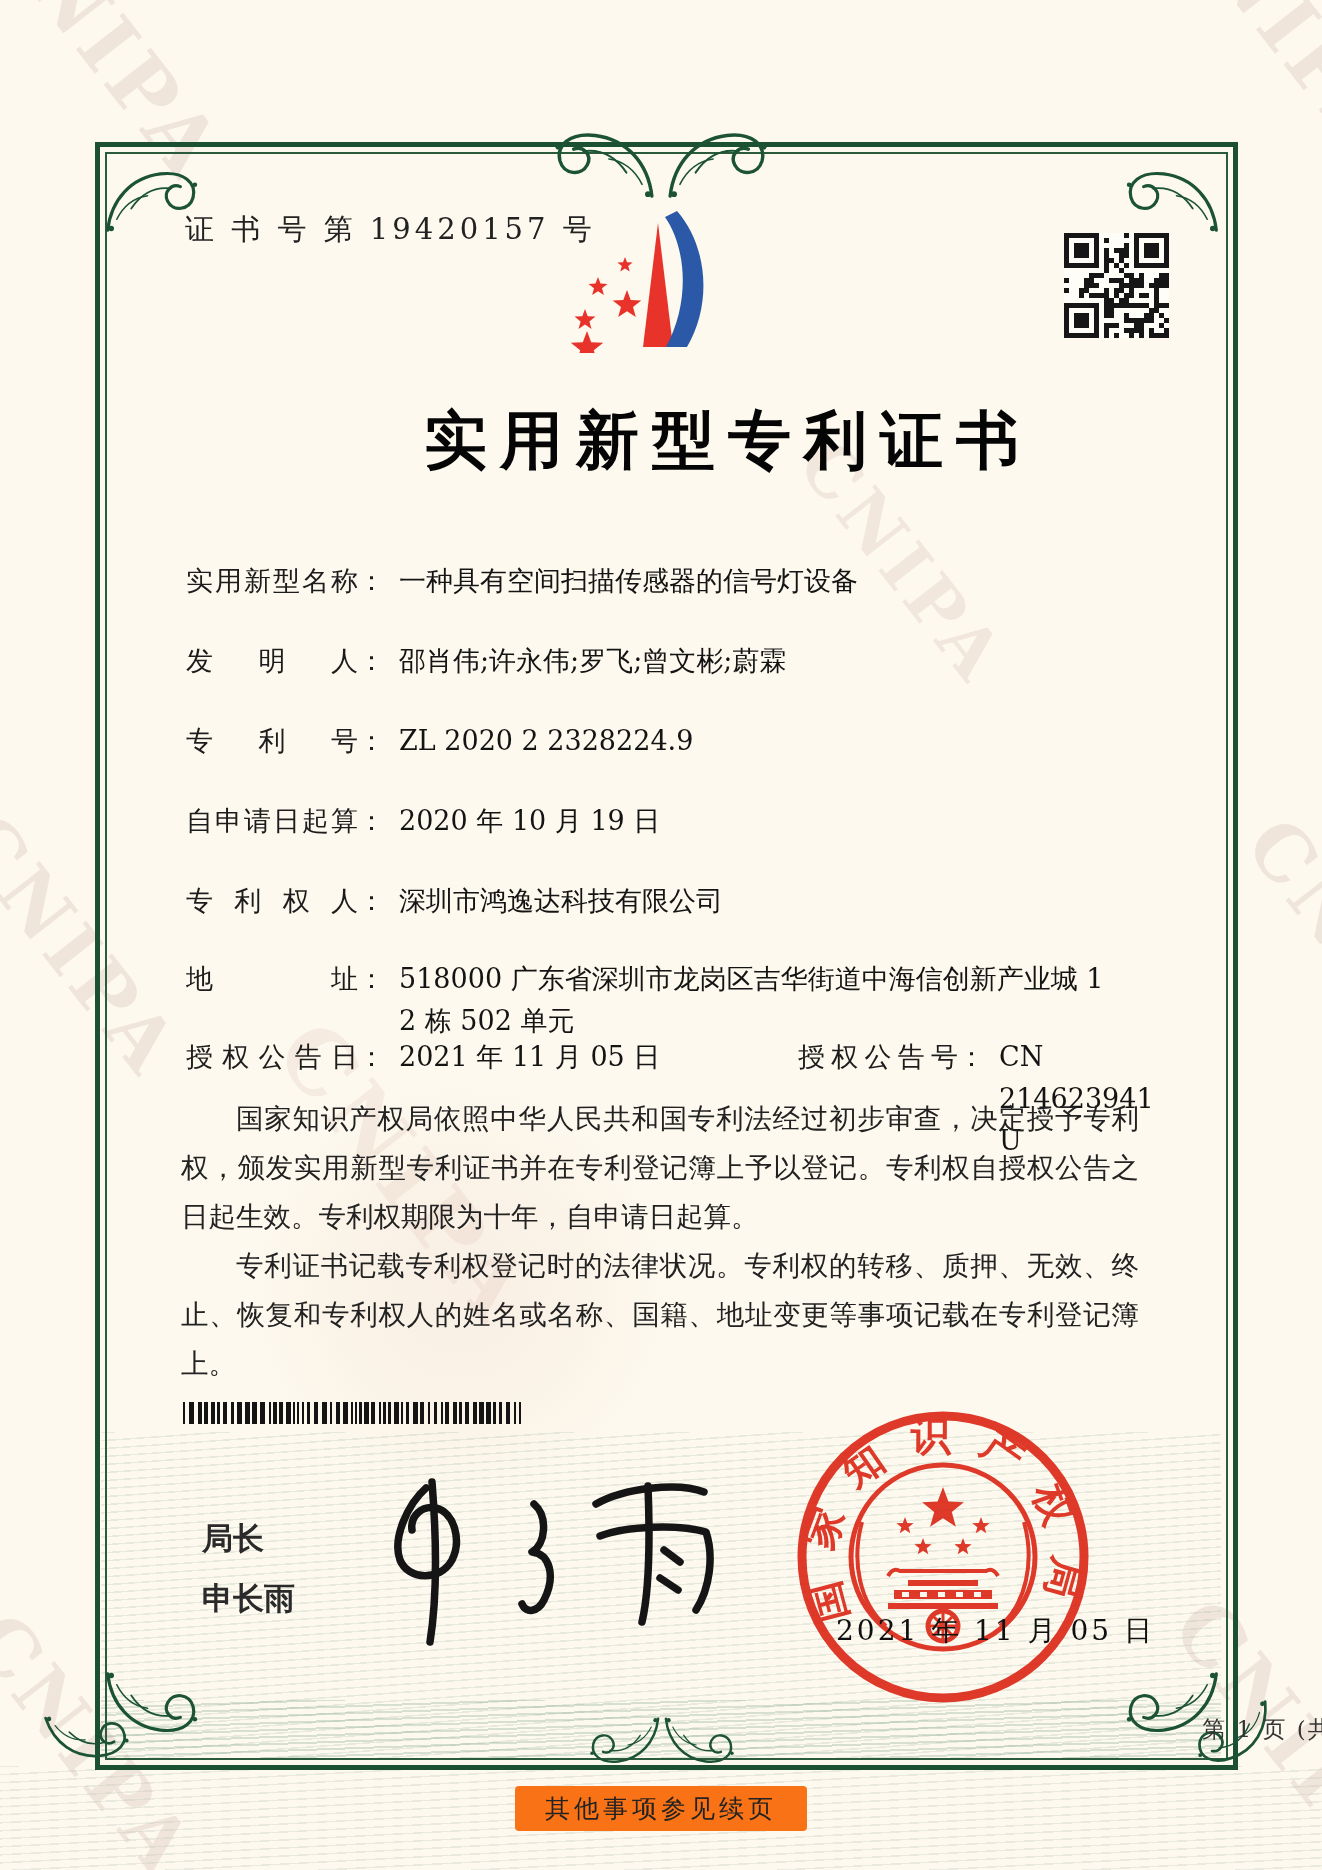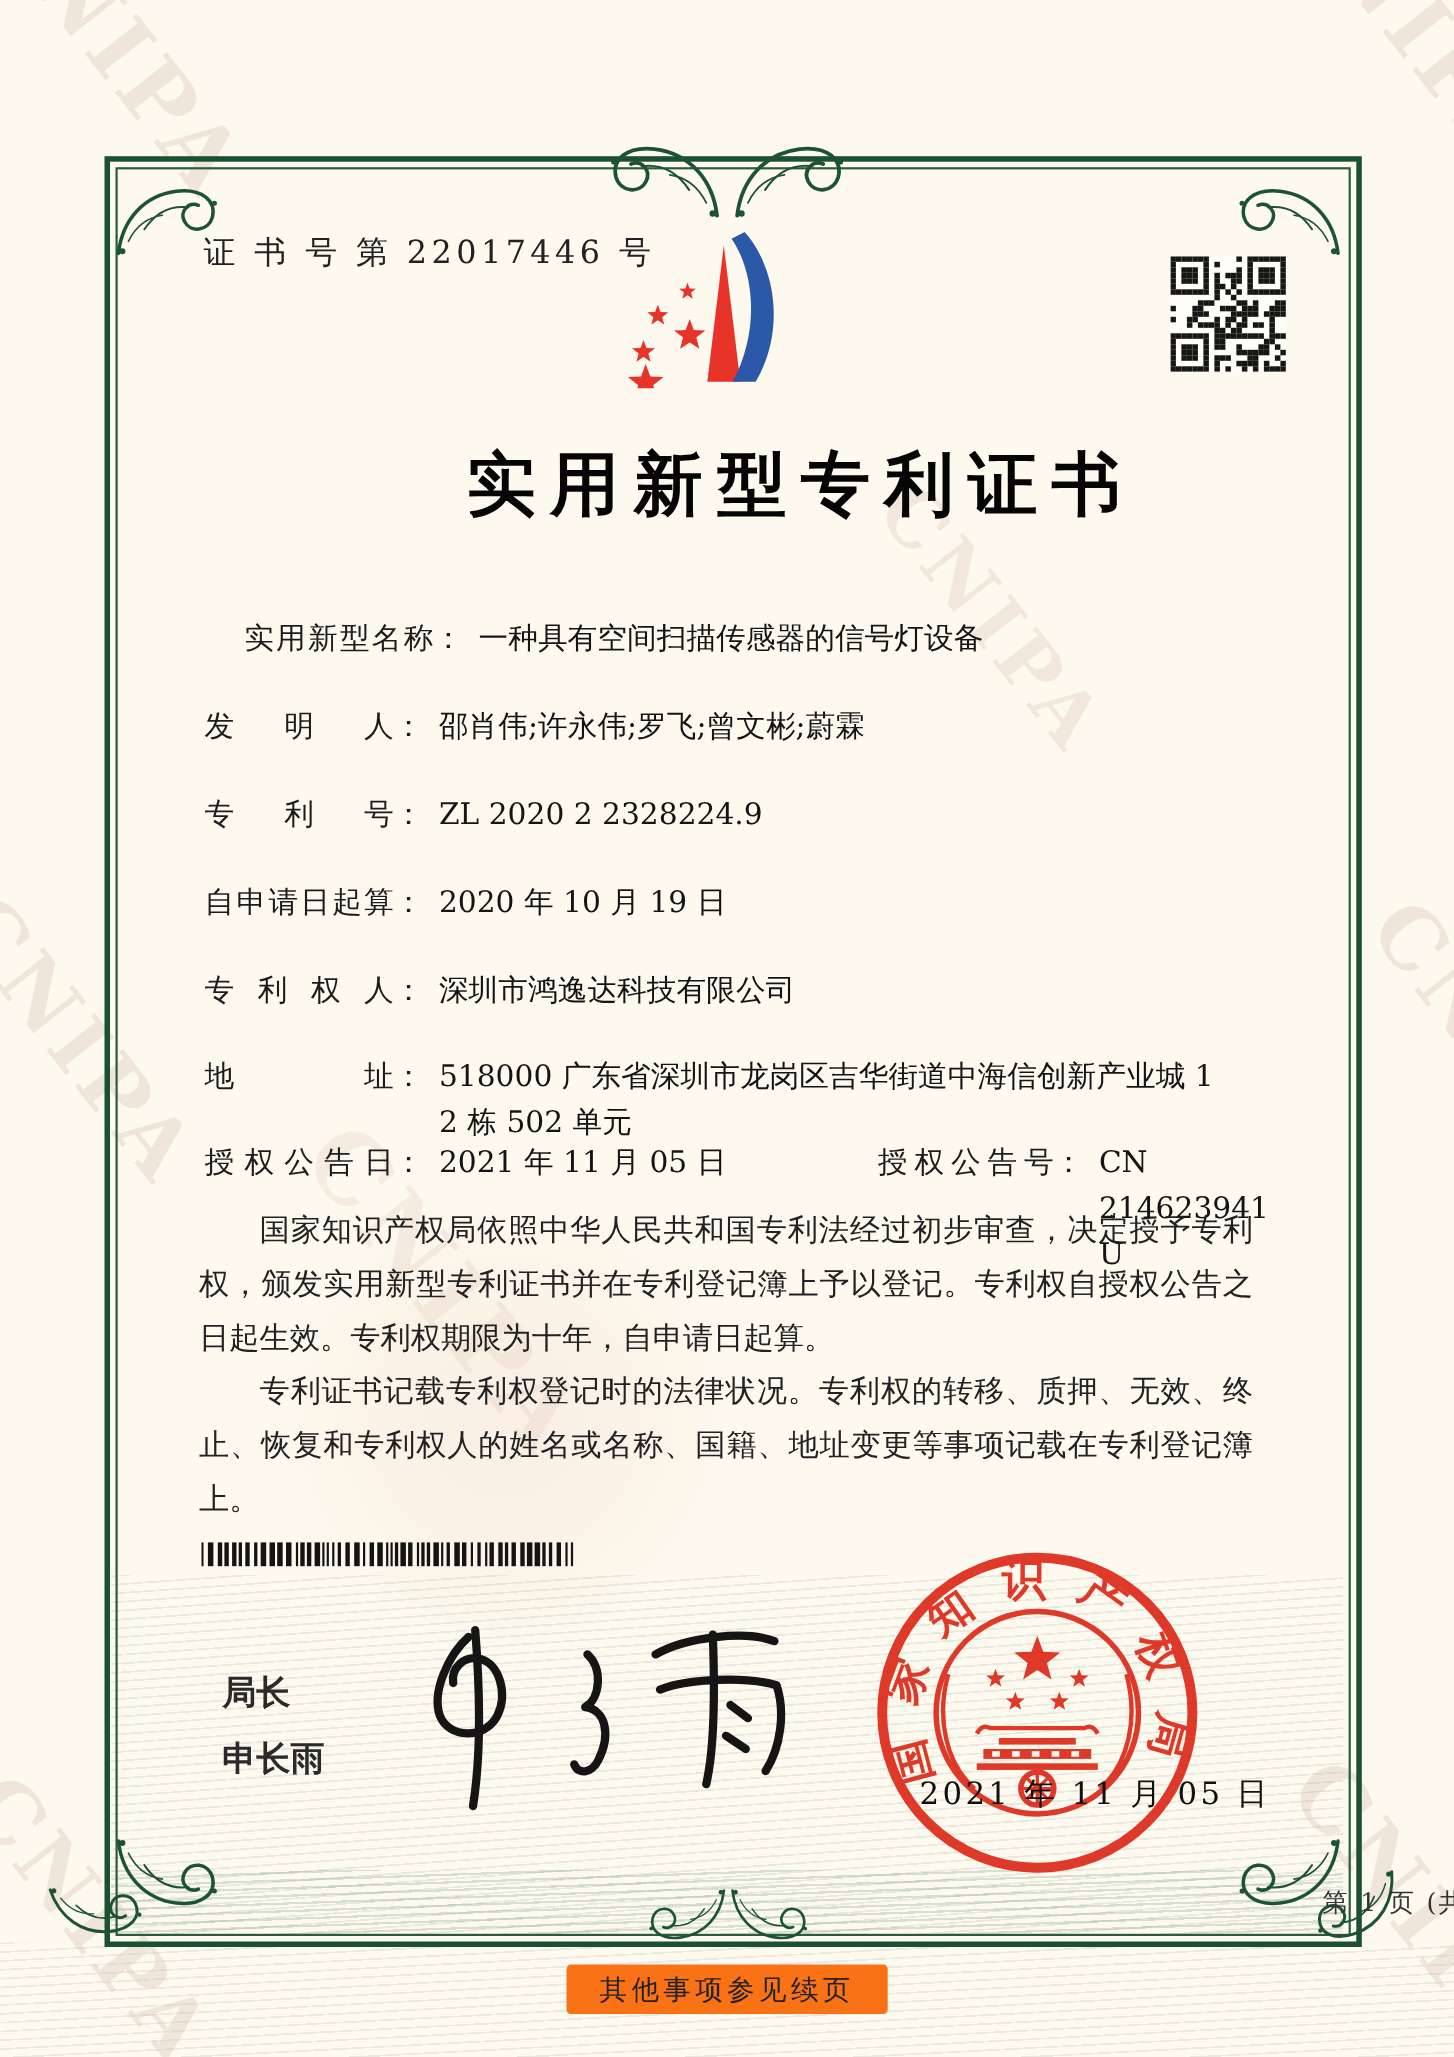--- a/index.html
+++ b/index.html
@@ -115,21 +115,21 @@
   <svg class="fl" style="left:662px; top:1716px; transform:scaleY(-1);" width="78" height="62">
       <use href="#flour"></use>
     </svg>
   <svg class="fl" style="left:48px; top:1706px; transform:scaleY(-1) rotate(12deg);" width="86" height="70">
       <use href="#flour"></use>
     </svg>
   <svg class="fl" style="left:1190px; top:1706px; transform:scale(-1,-1) rotate(-12deg);" width="86" height="70">
       <use href="#flour"></use>
     </svg>
 
-  <div class="cert-no">证 书 号 第 22017446 号</div>
+  <div class="cert-no">证 书 号 第 19420157 号</div>
 
   <svg class="logo" id="logo" width="230" height="170" viewBox="0 0 230 170">
     <polygon points="178,40 193,164 163,164" fill="#e8332a"></polygon>
     <path d="M197,28 C227,62 233,120 207,164 L186,164 C210,120 207,66 185,34 Z" fill="#2b59a8"></path>
   <polygon points="145.0,74.0 147.0,79.3 152.6,79.5 148.2,83.0 149.7,88.5 145.0,85.4 140.3,88.5 141.8,83.0 137.4,79.5 143.0,79.3" fill="#e8332a" stroke="none"></polygon>
       <polygon points="118.0,94.0 120.5,100.6 127.5,100.9 122.0,105.3 123.9,112.1 118.0,108.2 112.1,112.1 114.0,105.3 108.5,100.9 115.5,100.6" fill="#e8332a" stroke="none"></polygon>
       <polygon points="147.0,107.0 150.7,116.9 161.3,117.4 153.0,123.9 155.8,134.1 147.0,128.3 138.2,134.1 141.0,123.9 132.7,117.4 143.3,116.9" fill="#e8332a" stroke="none"></polygon>
       <polygon points="105.0,126.0 107.7,133.3 115.5,133.6 109.4,138.4 111.5,145.9 105.0,141.6 98.5,145.9 100.6,138.4 94.5,133.6 102.3,133.3" fill="#e8332a" stroke="none"></polygon>
       <polygon points="107.0,148.0 111.2,159.2 123.2,159.7 113.8,167.2 117.0,178.8 107.0,172.1 97.0,178.8 100.2,167.2 90.8,159.7 102.8,159.2" fill="#e8332a" stroke="none"></polygon>
     </svg>
@@ -356,21 +356,21 @@
       <rect x="75" y="100" width="5" height="5"></rect>
       <rect x="85" y="100" width="5" height="5"></rect>
       <rect x="90" y="100" width="5" height="5"></rect>
       <rect x="95" y="100" width="5" height="5"></rect>
       <rect x="100" y="100" width="5" height="5"></rect>
     </svg>
 
   <div class="title">实用新型专利证书</div>
 
   <div class="fields">
-    <div class="frow" style="top:560px;margin-left:36px;">
+    <div class="frow" style="top:560px;">
       <span class="f-label">实用新型名称</span>
         <span class="f-colon">：</span>
       <span class="f-value">一种具有空间扫描传感器的信号灯设备</span>
     </div>
     <div class="frow" style="top:640px;">
       <span class="f-label">发明人</span>
         <span class="f-colon">：</span>
       <span class="f-value">邵肖伟;许永伟;罗飞;曾文彬;蔚霖</span>
     </div>
     <div class="frow" style="top:720px;">

